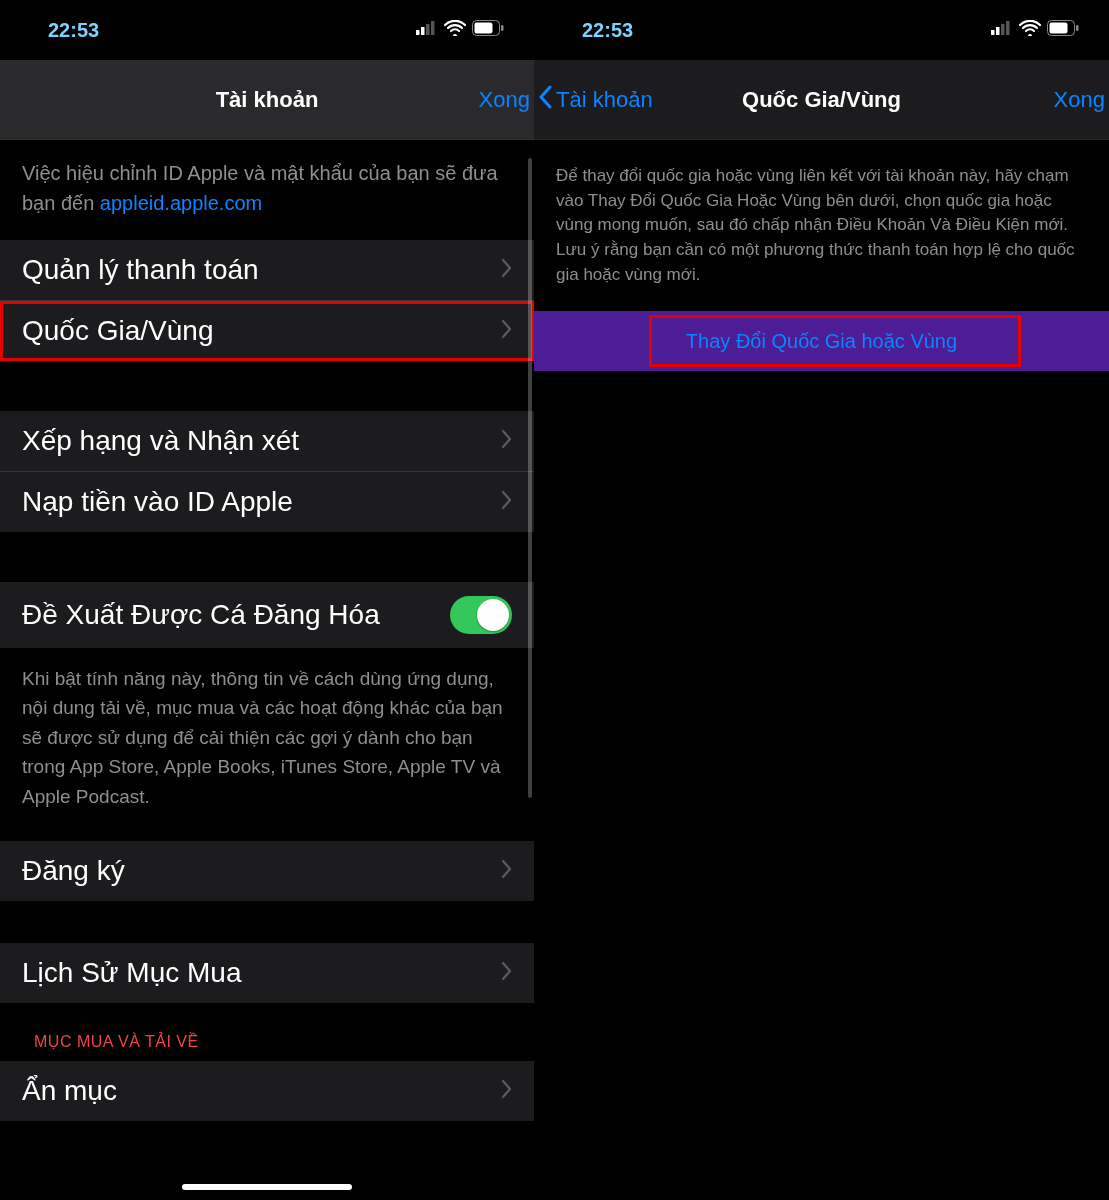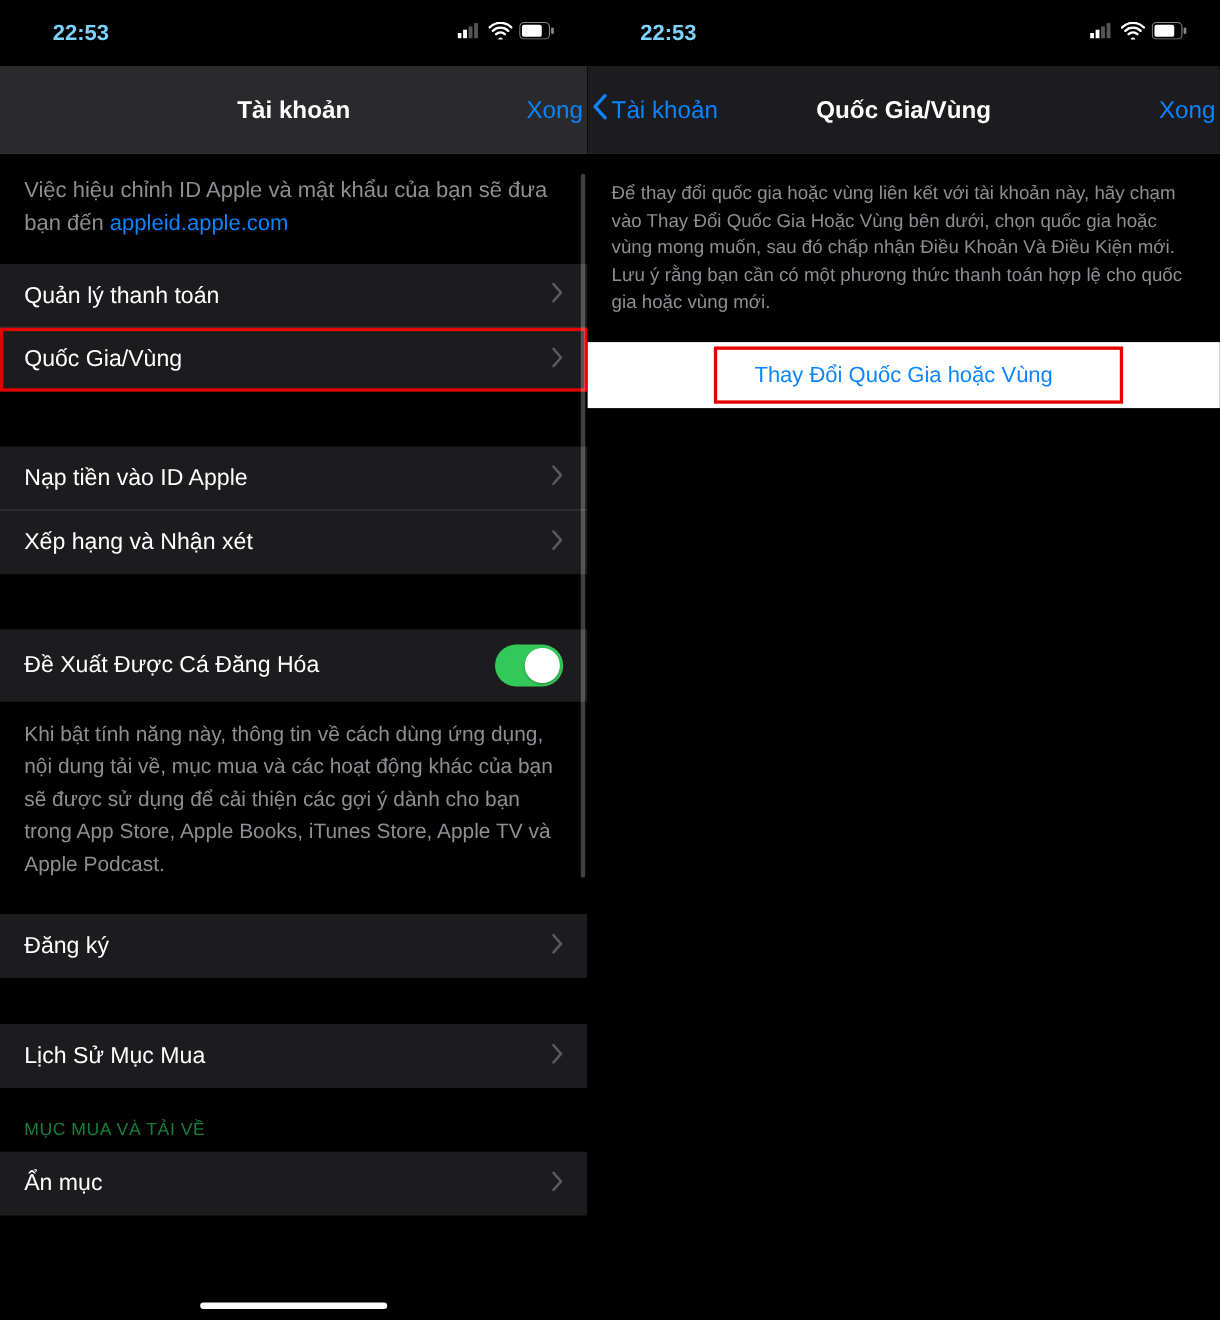--- a/index.html
+++ b/index.html
@@ -24,40 +24,40 @@
 
   
   .helptext { font-size: 20px; line-height: 1.5; color: #8e8e93; padding: 18px 22px 22px 22px; }
   .helptext .link { color: #0a84ff; }
   .phone-right .helptext { font-size: 17px; line-height: 1.45; padding: 24px 22px; }
 
   
   .group { background: #1c1c1e; }
   .row { display: flex; align-items: center; justify-content: space-between; min-height: 58px; padding: 14px 22px; border-bottom: 0.5px solid rgba(255,255,255,0.12); }
   .row:last-child { border-bottom: none; }
-  .row .label { font-size: 21px; color: #fff; }
+  .row .label { font-size: 28px; color: #fff; }
   .row .chevron { color: #5a5a5e; }
   .spacer { height: 50px; }
   .spacer-sm { height: 42px; }
 
   
   .switch { position: relative; width: 62px; height: 38px; border-radius: 20px; background: #34c759; }
   .switch .knob { position: absolute; right: 3px; top: 3px; width: 32px; height: 32px; border-radius: 50%; background: #fff; box-shadow: 0 1px 2px rgba(0,0,0,0.3); }
 
   .footnote { font-size: 19px; line-height: 1.55; color: #8e8e93; padding: 16px 22px 30px 22px; }
 
-  .section-header { font-size: 16px; letter-spacing: 0.5px; color: #15803d; padding: 30px 22px 10px 22px; text-transform: uppercase; }
+  .section-header { font-size: 16px; letter-spacing: 0.5px; color: #ef4444; padding: 30px 22px 10px 34px; text-transform: uppercase; }
 
   
   .highlight { outline: 3px solid #e60000; outline-offset: -3px; }
   .phone-right .highlight-row { position: relative; }
   .phone-right .highlight-row .hlbox { position: absolute; left: 115px; right: 88px; top: 4px; bottom: 4px; border: 3px solid #e60000; }
 
   
-  .actionrow { position: relative; display: flex; align-items: center; justify-content: center; height: 60px; background: #ffffff; }
+  .actionrow { position: relative; display: flex; align-items: center; justify-content: center; height: 60px; background: #4c1d95; }
   .actionrow .actlabel { font-size: 20px; color: #0a84ff; }
 
   
   .homebar { position: absolute; bottom: 10px; left: 50%; transform: translateX(-50%); width: 170px; height: 6px; background: #fff; border-radius: 3px; }
 
   
   svg.chev { width: 10px; height: 18px; }
   svg.backchev { width: 14px; height: 24px; }
   svg.sig { width: 22px; height: 14px; }
   svg.wifi { width: 22px; height: 16px; }
@@ -123,27 +123,27 @@
         <span class="chevron"><svg class="chev" viewBox="0 0 10 18">
               <path d="M1 1 L8 9 L1 17" stroke="#5a5a5e" stroke-width="2.3" fill="none" stroke-linecap="round" stroke-linejoin="round"></path>
             </svg></span>
       </div>
     </div>
 
     <div class="spacer"></div>
 
     <div class="group">
       <div class="row">
+        <span class="label">Xếp hạng và Nhận xét</span>
+        <span class="chevron"><svg class="chev" viewBox="0 0 10 18">
+              <path d="M1 1 L8 9 L1 17" stroke="#5a5a5e" stroke-width="2.3" fill="none" stroke-linecap="round" stroke-linejoin="round"></path>
+            </svg></span>
+      </div>
+      <div class="row">
         <span class="label">Nạp tiền vào ID Apple</span>
-        <span class="chevron"><svg class="chev" viewBox="0 0 10 18">
-              <path d="M1 1 L8 9 L1 17" stroke="#5a5a5e" stroke-width="2.3" fill="none" stroke-linecap="round" stroke-linejoin="round"></path>
-            </svg></span>
-      </div>
-      <div class="row">
-        <span class="label">Xếp hạng và Nhận xét</span>
         <span class="chevron"><svg class="chev" viewBox="0 0 10 18">
               <path d="M1 1 L8 9 L1 17" stroke="#5a5a5e" stroke-width="2.3" fill="none" stroke-linecap="round" stroke-linejoin="round"></path>
             </svg></span>
       </div>
     </div>
 
     <div class="spacer"></div>
 
     <div class="group">
       <div class="row">

